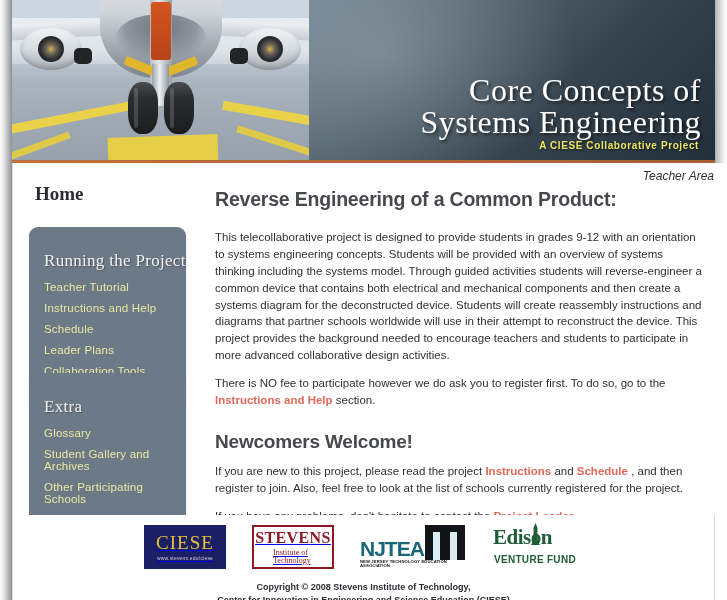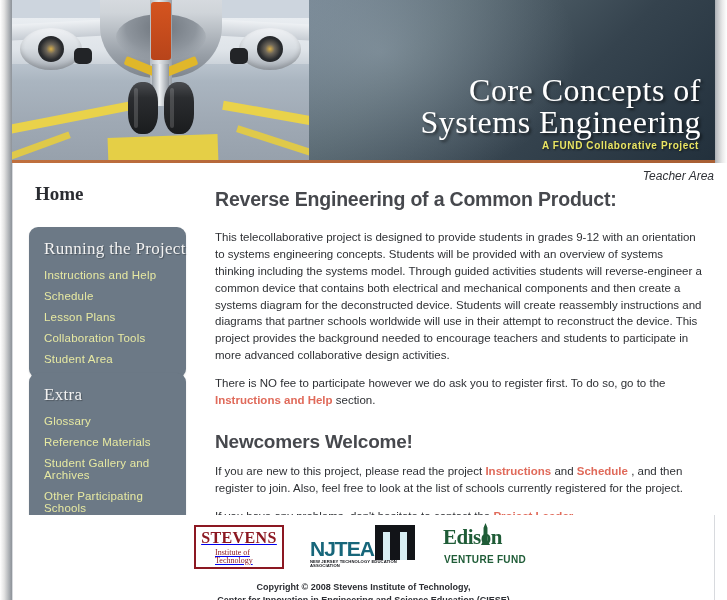--- a/index.html
+++ b/index.html
@@ -194,21 +194,21 @@
   .home-link {
     position: absolute; left: 22px; top: 20px;
     font-family: "Liberation Serif", serif;
     font-size: 19px; font-weight: bold; color: #2a2c31;
     text-decoration: none;
   }
   .nav-box {
     position: absolute; left: 16px; width: 157px;
     background: #6c7986;
     border-radius: 9px;
-    padding: 8px 0 12px 0;
+    padding: 20px 0 12px 0;
     box-shadow: 0 1px 2px rgba(0,0,0,.12);
   }
   .nav-box.b1 { top: 64px; }
   .nav-box.b2 { top: 210px; }
   .nav-box h3 {
     margin: 4px 0 10px 0; padding: 0 0 0 15px;
     font-family: "Liberation Serif", serif;
     font-size: 17px; font-weight: normal;
     color: #f2f2f2;
     letter-spacing: .3px;
@@ -268,21 +268,21 @@
     font-family: "Liberation Serif", serif; font-size: 19px;
     color: #e8c23c; letter-spacing: 1px; line-height: 1;
   }
   .logo-ciese .url {
     font-family: "Liberation Sans", sans-serif; font-size: 5px;
     color: #c9cbe0; margin-top: 3px; letter-spacing: .2px;
   }
 
   
   .logo-stevens {
-    width: 90px; height: 44px; border: 2px solid #8c1822; background: #ffffff;
+    width: 82px; height: 44px; border: 2px solid #8c1822; background: #ffffff;
     display: flex; flex-direction: column; align-items: center; justify-content: center;
   }
   .logo-stevens .big {
     font-family: "Liberation Serif", serif; font-weight: bold; font-size: 16px;
     color: #8c1822; letter-spacing: .4px; line-height: 1;
   }
   .logo-stevens .sub {
     font-family: "Liberation Serif", serif; font-size: 8px;
     color: #8c1822; margin-top: 3px; line-height: 1; padding-left: 19px;
   }
@@ -377,47 +377,47 @@
         </div>
       <div class="tire r">
           <div class="tire-hi"></div>
         </div>
     </div>
 
     <div class="header-title-panel">
       <div class="glow"></div>
       <div class="ht-line ht-line1">Core Concepts of</div>
       <div class="ht-line ht-line2">Systems Engineering</div>
-      <div class="ht-sub">A FUND Collaborative Project</div>
+      <div class="ht-sub">A CIESE Collaborative Project</div>
     </div>
 
   </div>
   <div class="header-rule"></div>
 
   <div class="content">
 
     <div class="teacher-area">Teacher Area</div>
 
     <div class="sidebar">
 
       <a class="home-link" href="#">Home</a>
 
       <div class="nav-box b1">
         <h3>Running the Project</h3>
+        <a href="#">Teacher Tutorial</a>
         <a href="#">Instructions and Help</a>
         <a href="#">Schedule</a>
-        <a href="#">Lesson Plans</a>
+        <a href="#">Leader Plans</a>
         <a href="#">Collaboration Tools</a>
         <a href="#">Student Area</a>
       </div>
 
       <div class="nav-box b2">
         <h3>Extra</h3>
         <a href="#">Glossary</a>
-        <a href="#">Reference Materials</a>
         <a href="#">Student Gallery and Archives</a>
         <a href="#">Other Participating Schools</a>
         <a href="#">Contact Project Leader</a>
         <a href="#">Other CIESE Projects</a>
       </div>
 
     </div>
 
     <div class="main">
 
@@ -436,20 +436,24 @@
       <p><span>If you have any problems, don't hesitate to contact the </span><a href="#">Project Leader</a><span> .</span></p>
 
     </div>
 
   </div>
 
   <div class="footer">
 
     <div class="logos">
 
+      <a class="logo logo-ciese" href="#">
+        <span class="big">CIESE</span>
+        <span class="url">www.stevens.edu/ciese</span>
+      </a>
 
       <a class="logo logo-stevens" href="#">
         <span class="big">STEVENS</span>
         <span class="sub">Institute of Technology</span>
       </a>
 
       <a class="logo logo-njtea" href="#">
         <span class="bridge"></span>
         <span class="big">NJTEA</span>
         <span class="sub">NEW JERSEY TECHNOLOGY EDUCATION ASSOCIATION</span>

